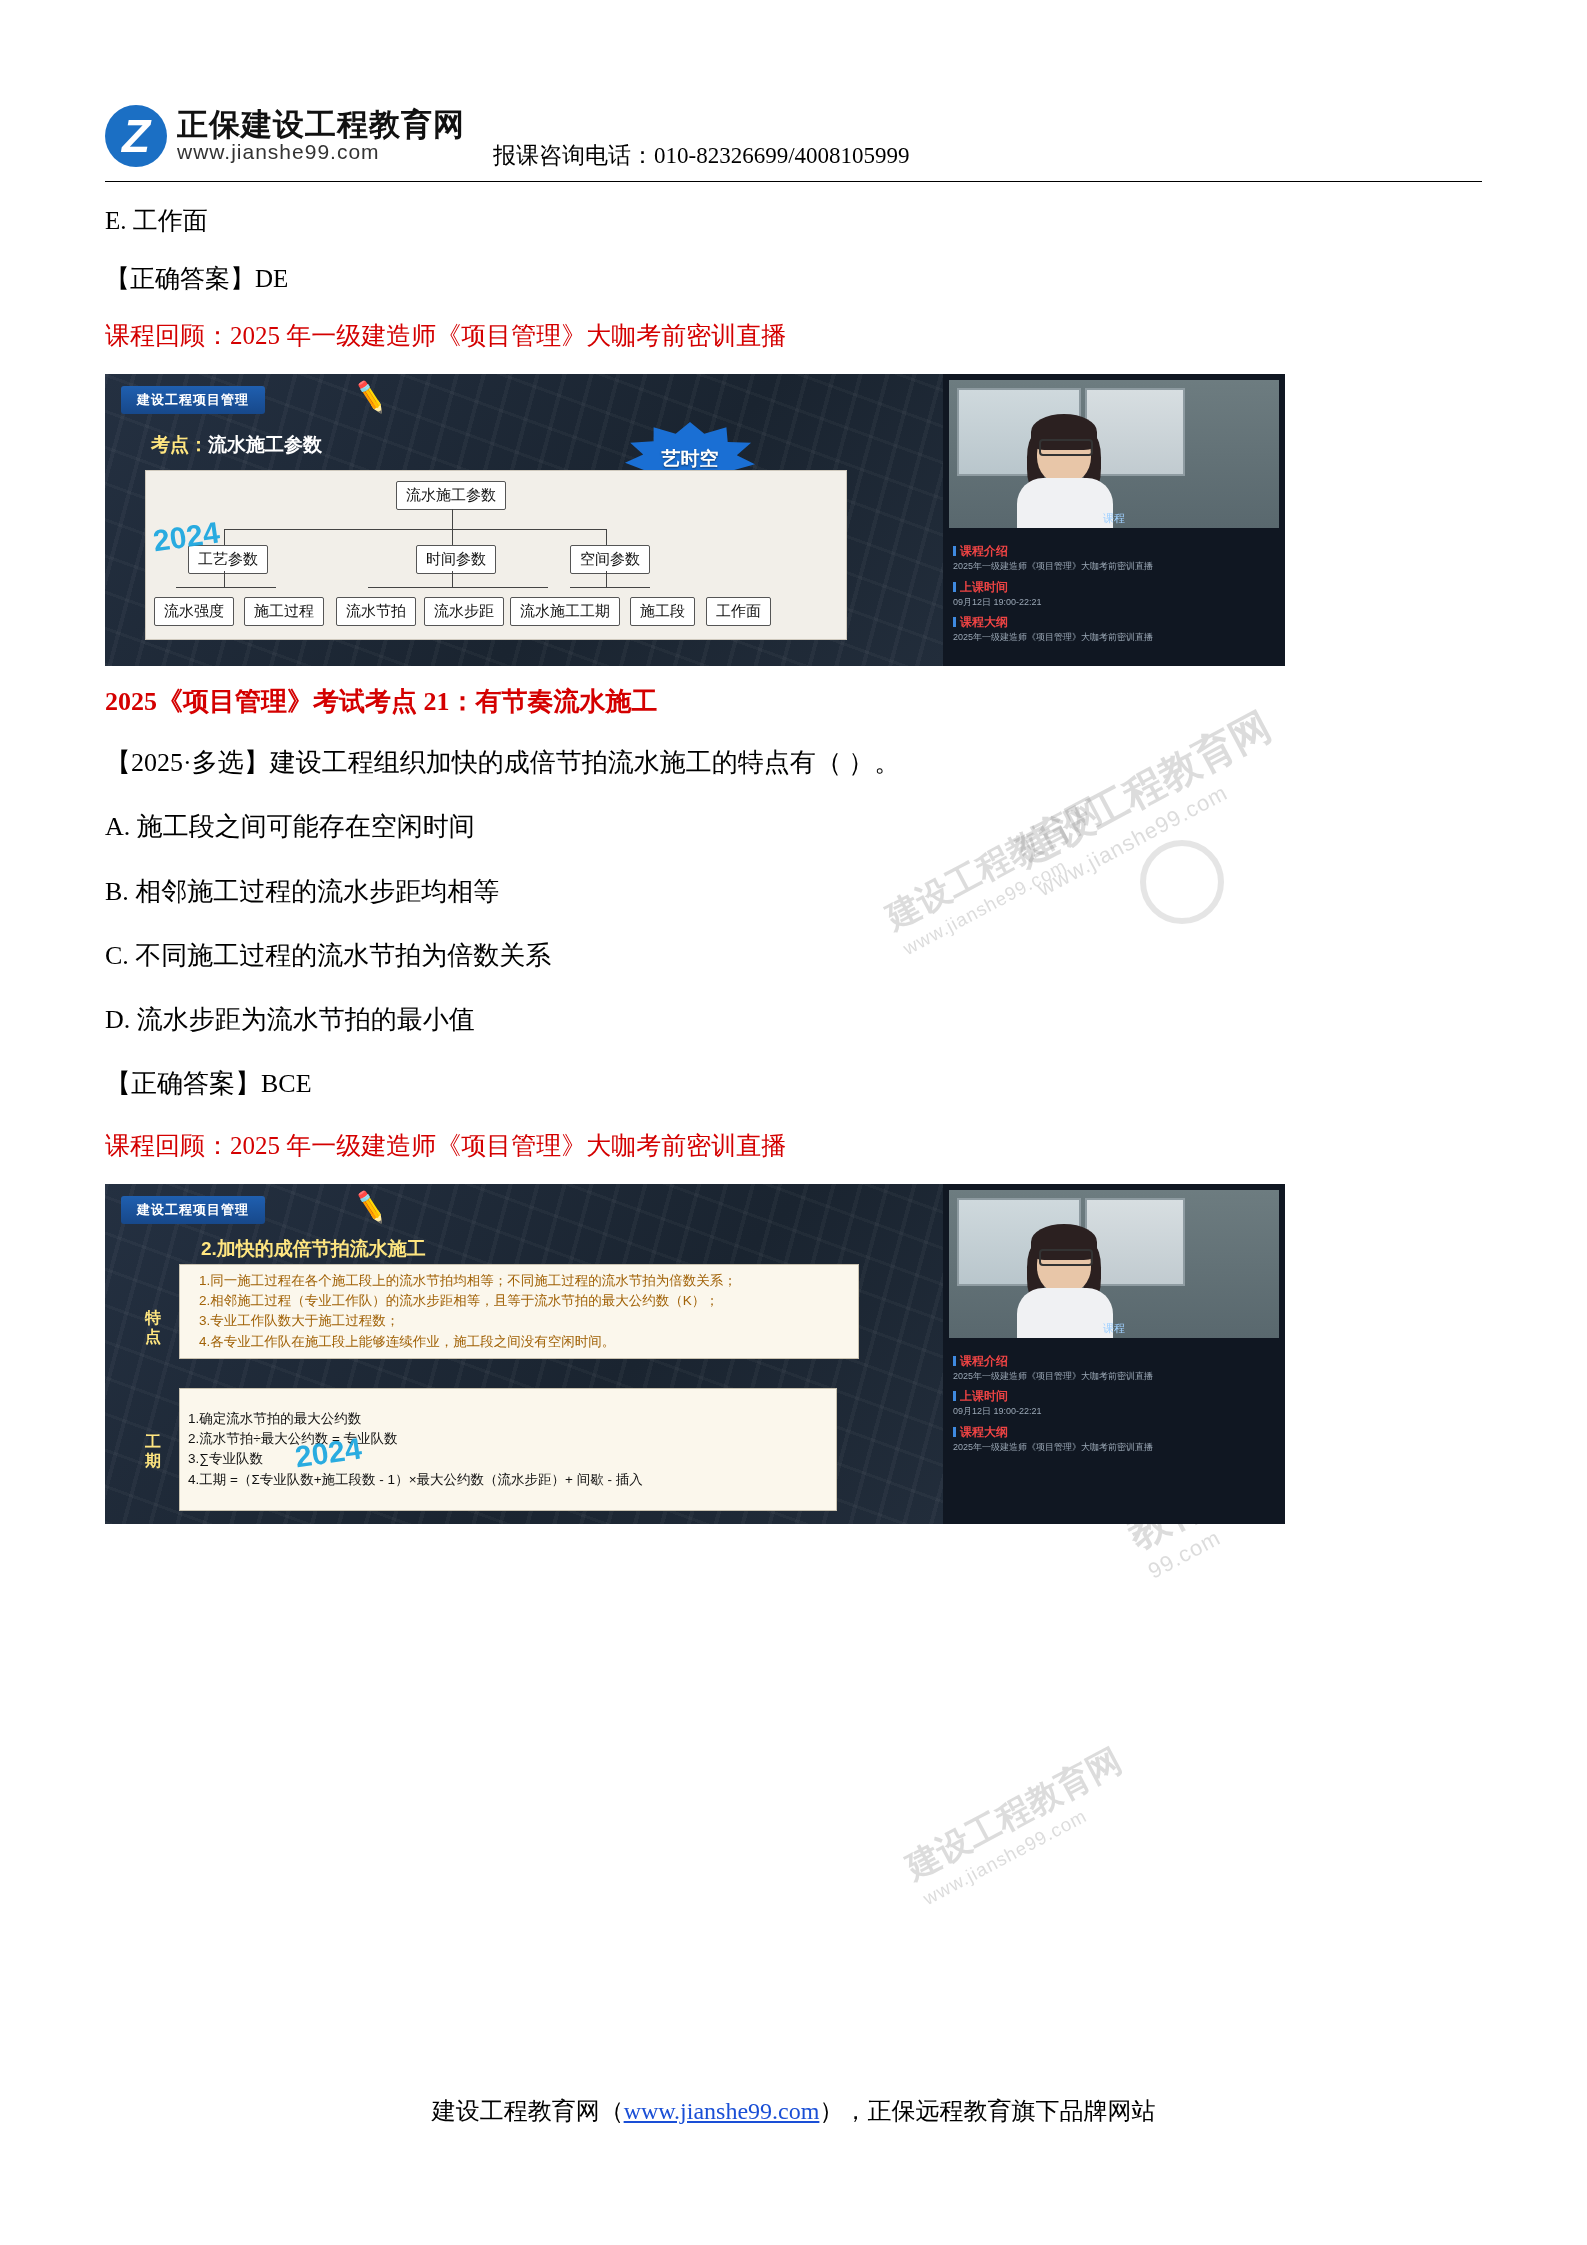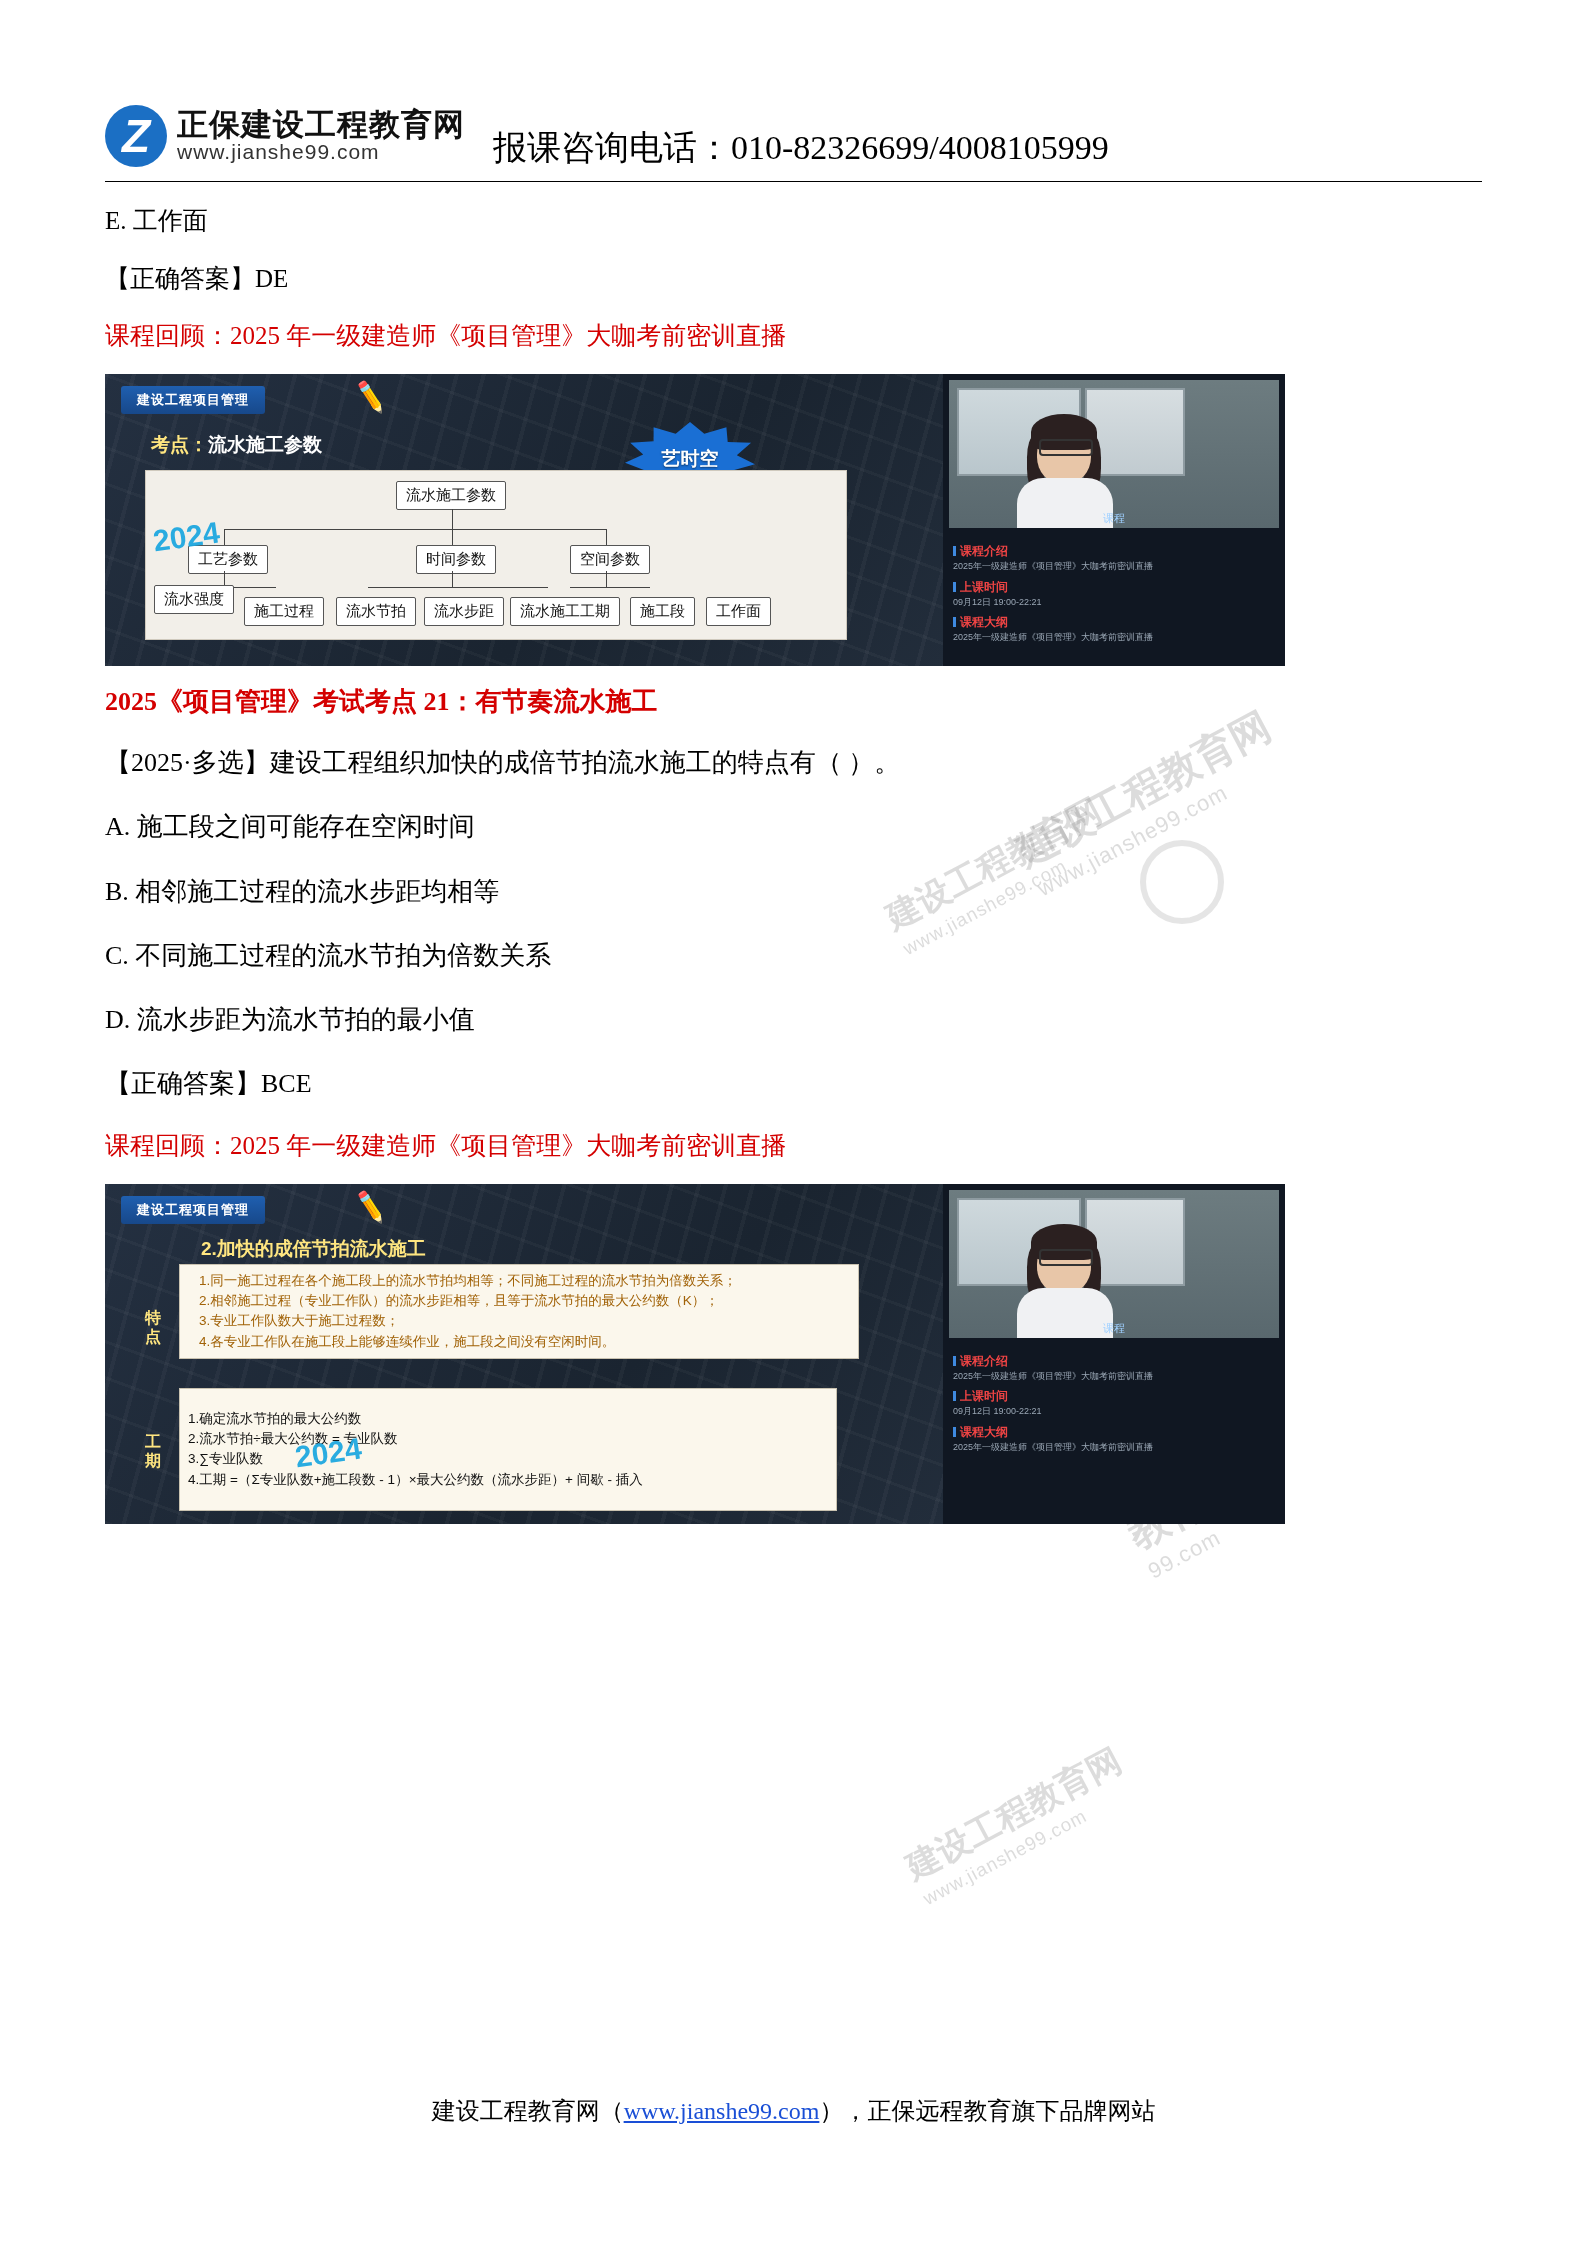--- a/index.html
+++ b/index.html
@@ -45,21 +45,21 @@
   .logo-main{
     font-family:"Liberation Sans",sans-serif;
     font-size:31px;font-weight:bold;color:#111;
     letter-spacing:1px;
   }
   .logo-sub{
     font-family:"Liberation Sans",sans-serif;
     font-size:21px;color:#333;letter-spacing:1px;
   }
   .phone{
-    font-size:34px;
+    font-size:23px;
     margin-left:28px;
     padding-bottom:4px;
     white-space:nowrap;
   }
   .rule{
     border-bottom:1.5px solid #000;
     margin:6px 0 18px 0;
   }
   
   .line{
@@ -335,21 +335,21 @@
         <div class="node" style="left:270px;top:74px;">时间参数</div>
         <div class="node" style="left:424px;top:74px;">空间参数</div>
 
         <div class="cxn" style="left:78px;top:100px;width:1px;height:16px;"></div>
         <div class="cxn" style="left:306px;top:100px;width:1px;height:16px;"></div>
         <div class="cxn" style="left:460px;top:100px;width:1px;height:16px;"></div>
         <div class="cxn" style="left:30px;top:116px;width:100px;height:1px;"></div>
         <div class="cxn" style="left:222px;top:116px;width:180px;height:1px;"></div>
         <div class="cxn" style="left:424px;top:116px;width:80px;height:1px;"></div>
 
-        <div class="node" style="left:8px;top:114px;">流水强度</div>
+        <div class="node" style="left:8px;top:126px;">流水强度</div>
         <div class="node" style="left:98px;top:126px;">施工过程</div>
         <div class="node" style="left:190px;top:126px;">流水节拍</div>
         <div class="node" style="left:278px;top:126px;">流水步距</div>
         <div class="node" style="left:364px;top:126px;">流水施工工期</div>
         <div class="node" style="left:484px;top:126px;">施工段</div>
         <div class="node" style="left:560px;top:126px;">工作面</div>
       </div>
       <div class="scribble" style="left:48px;top:146px;">2024</div>
     </div>
 

